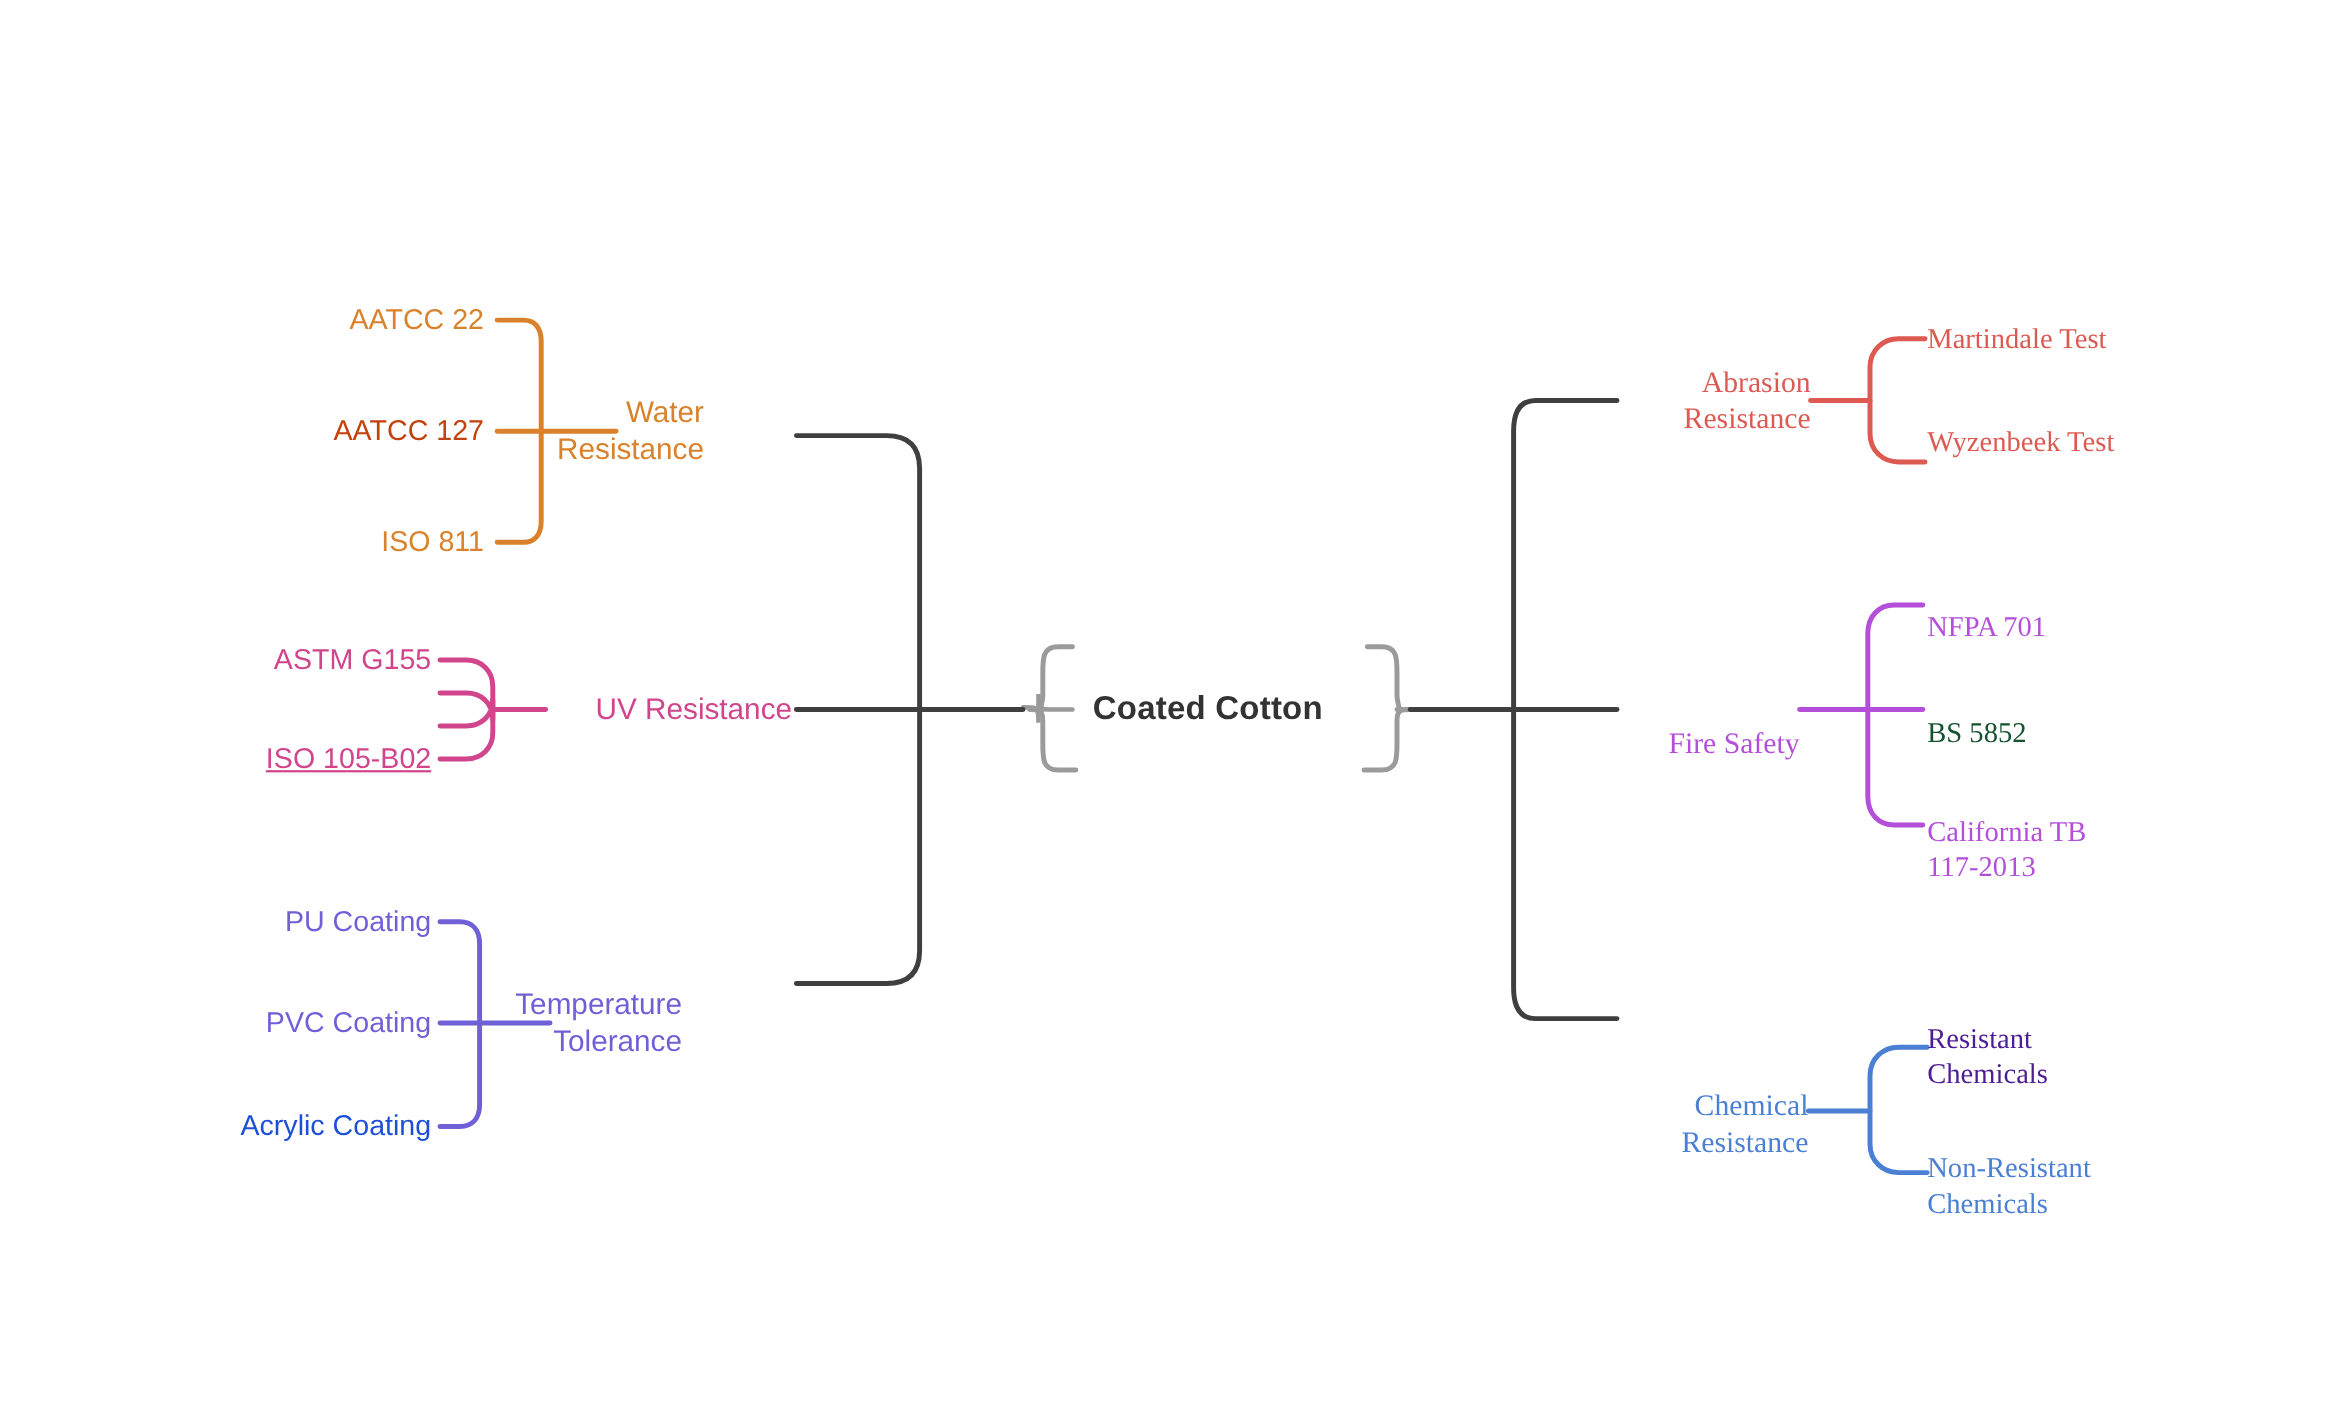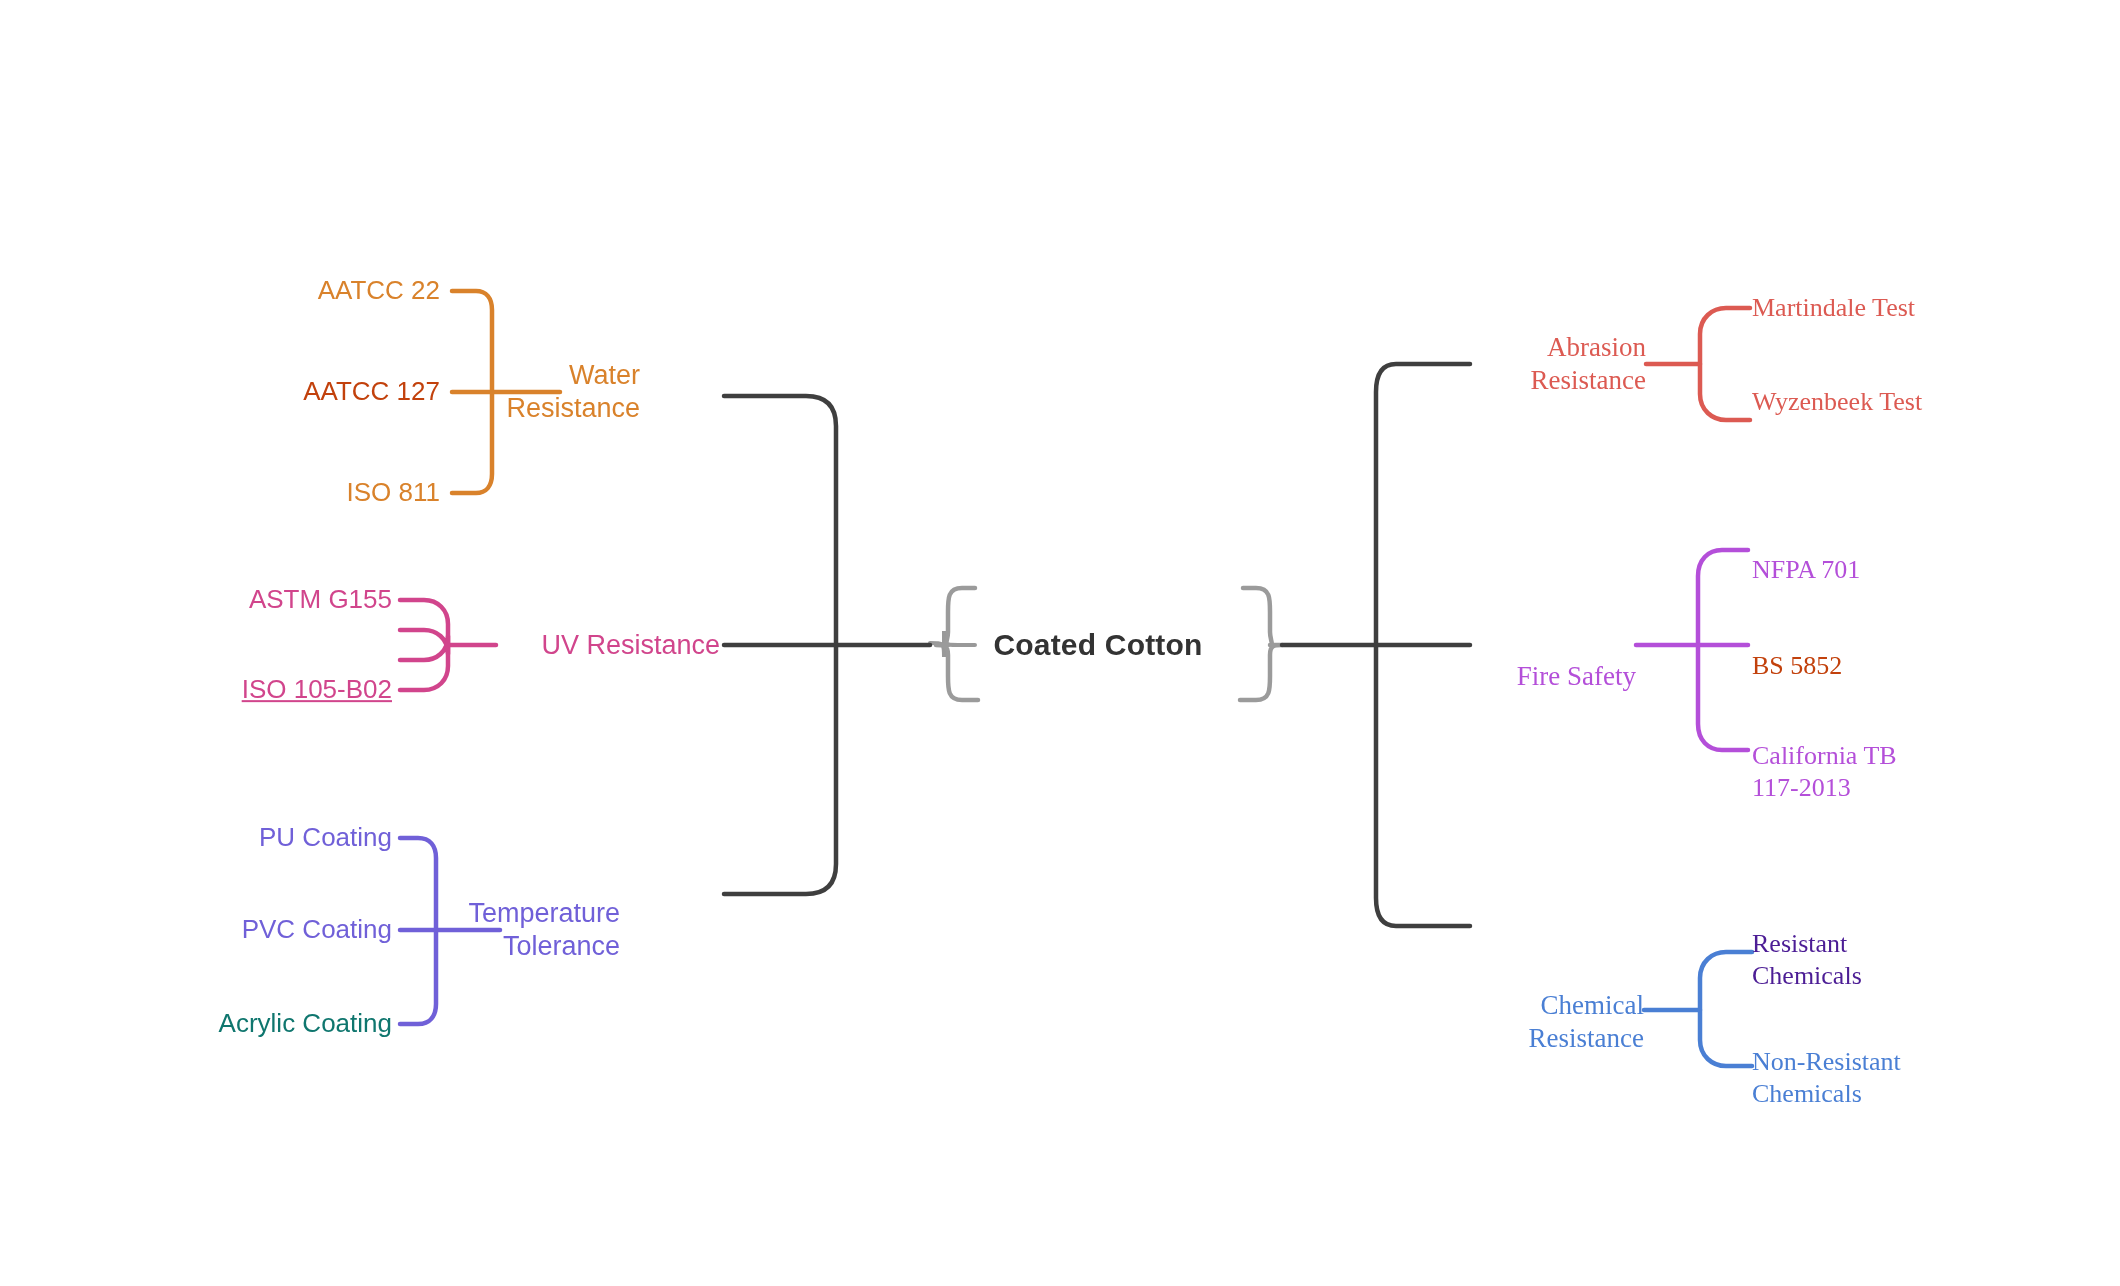--- a/index.html
+++ b/index.html
@@ -196,32 +196,32 @@
   <div class="node-label branch-label anchor-right" style="right:1400px; top:645px; color:#D1458C;">UV Resistance</div>
 
   <div class="node-label leaf-label anchor-right" style="right:1728px; top:600px; color:#D1458C;">ASTM G155</div>
   <div class="node-label leaf-label anchor-right" style="right:1728px; top:690px; color:#D1458C;text-decoration:underline;">ISO 105-B02</div>
 
   <div class="node-label branch-label anchor-right" style="right:1500px; top:930px; color:#7060D8;">Temperature
 Tolerance</div>
 
   <div class="node-label leaf-label anchor-right" style="right:1728px; top:838px; color:#7060D8;">PU Coating</div>
   <div class="node-label leaf-label anchor-right" style="right:1728px; top:930px; color:#7060D8;">PVC Coating</div>
-  <div class="node-label leaf-label anchor-right" style="right:1728px; top:1024px; color:#0f766e;">Acrylic Coating</div>
+  <div class="node-label leaf-label anchor-right" style="right:1728px; top:1024px; color:#1d4ed8;">Acrylic Coating</div>
 
   <div class="node-label branch-label anchor-left" style="left:1482px; top:364px; color:#DC5A52; text-align:right; width:164px;">Abrasion
 Resistance</div>
 
   <div class="node-label leaf-label anchor-left" style="left:1752px; top:308px; color:#DC5A52;">Martindale Test</div>
   <div class="node-label leaf-label anchor-left" style="left:1752px; top:402px; color:#DC5A52;">Wyzenbeek Test</div>
 
   <div class="node-label branch-label anchor-left" style="left:1482px; top:676px; color:#B44FD9; text-align:right; width:154px;">Fire Safety</div>
 
   <div class="node-label leaf-label anchor-left" style="left:1752px; top:570px; color:#B44FD9;">NFPA 701</div>
-  <div class="node-label leaf-label anchor-left" style="left:1752px; top:666px; color:#c2410c;">BS 5852</div>
+  <div class="node-label leaf-label anchor-left" style="left:1752px; top:666px; color:#14532d;">BS 5852</div>
   <div class="node-label leaf-label anchor-left" style="left:1752px; top:772px; color:#B44FD9;">California TB
 117-2013</div>
 
   <div class="node-label branch-label anchor-left" style="left:1482px; top:1022px; color:#4A7FD4; text-align:right; width:162px;">Chemical
 Resistance</div>
 
   <div class="node-label leaf-label anchor-left" style="left:1752px; top:960px; color:#4c1d95;">Resistant
 Chemicals</div>
   <div class="node-label leaf-label anchor-left" style="left:1752px; top:1078px; color:#4A7FD4;">Non-Resistant
 Chemicals</div>

